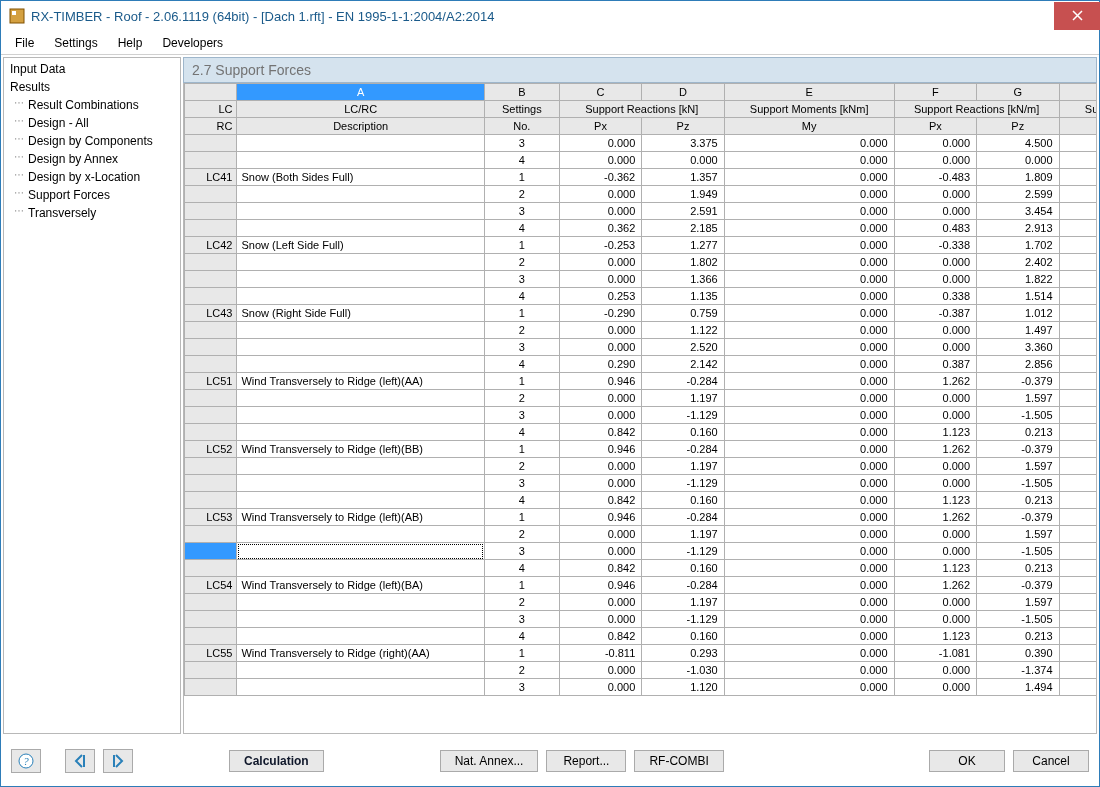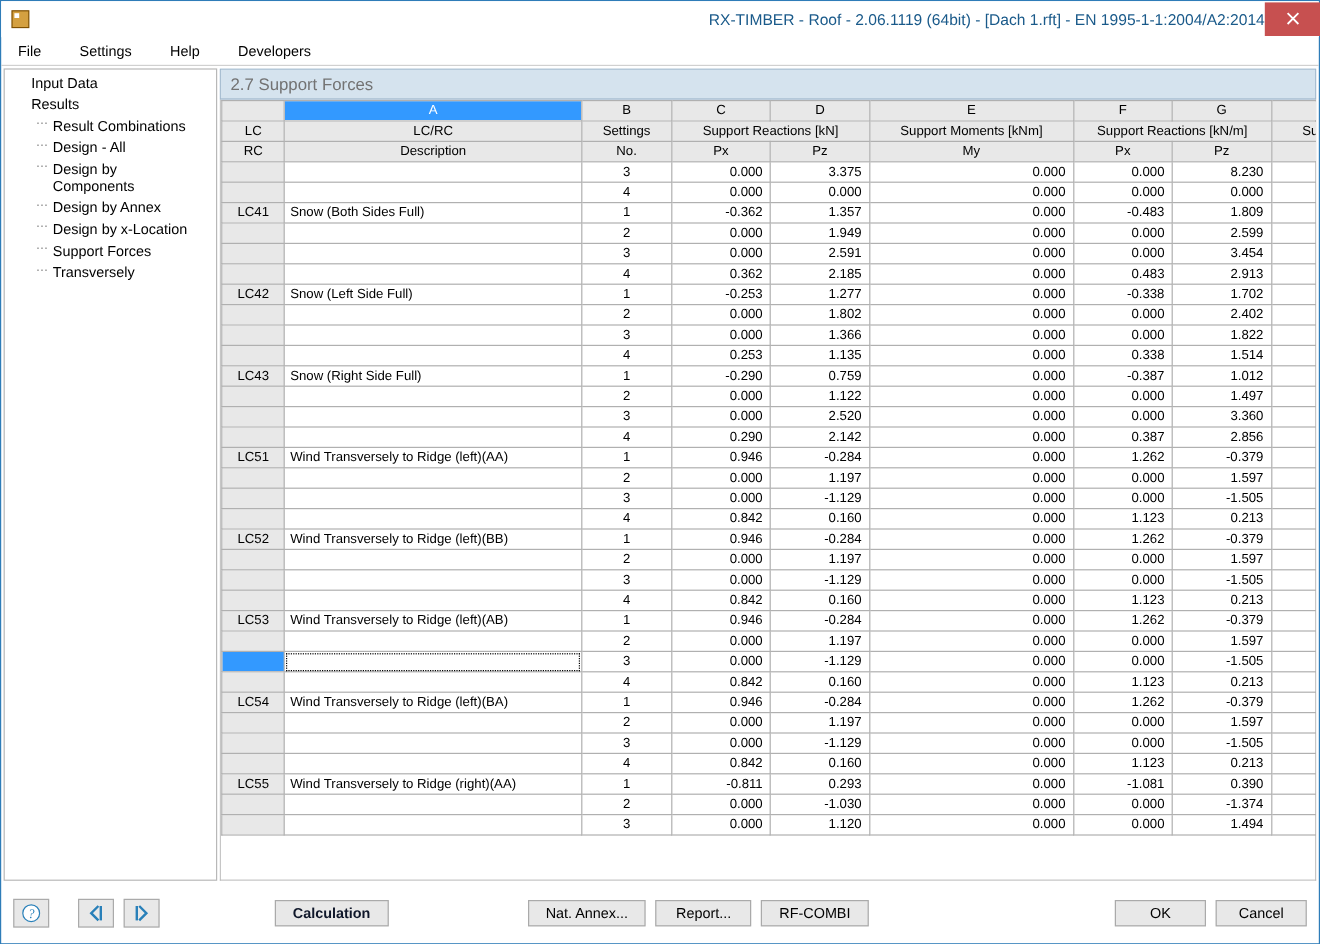--- a/index.html
+++ b/index.html
@@ -1,36 +1,36 @@
 <!DOCTYPE html>
 <html><head>
 <meta charset="utf-8">
 <style>
 * { box-sizing: border-box; margin: 0; padding: 0; }
 body { font-family: "Segoe UI", Tahoma, sans-serif; font-size: 12px; background: #fff; }
 .window { width: 1100px; height: 787px; border: 1px solid #2e7cb8; display: flex; flex-direction: column; background: #fff; }
 .titlebar { height: 30px; background: #fff; display: flex; align-items: center; padding: 0 0 0 8px; color: #1a5a8a; font-size: 13px; }
 .titlebar .icon { width: 16px; height: 16px; margin-right: 6px; display:inline-flex; align-items:center; justify-content:center; }
-.titlebar .title { flex: 1; text-align: right; }
+.titlebar .title { flex: 1; text-align: left; }
 .titlebar .close { width: 46px; height: 28px; background: #c75050; color: #fff; display: flex; align-items: center; justify-content: center; font-size: 14px; margin-top:-1px; margin-right:-1px;}
-.menubar { height: 24px; display: flex; align-items: center; padding: 0 4px; gap: 12px; border-bottom: 1px solid #d0d0d0; }
+.menubar { height: 24px; display: flex; align-items: center; padding: 0 4px; gap: 0; border-bottom: 1px solid #d0d0d0; }
 .menubar .item { padding: 3px 10px; cursor: default; }
 .main { flex: 1; display: flex; overflow: hidden; }
-.nav { width: 178px; border: 1px solid #b8b8b8; margin: 2px; padding: 2px 16px; overflow: auto; }
+.nav { width: 178px; border: 1px solid #b8b8b8; margin: 2px; padding: 2px 0; overflow: auto; }
 .nav .group { padding: 2px 6px; font-weight: normal; }
 .nav .child { padding: 2px 6px 2px 24px; position: relative; }
 .nav .child::before { content: '⋯'; position: absolute; left: 10px; top: 1px; color: #888; font-size:10px;}
 .content { flex: 1; display: flex; flex-direction: column; margin: 2px 2px 2px 0; overflow: hidden; }
 .content-header { background: #d5e3ee; border: 1px solid #9eb6cb; padding: 4px 8px; font-size: 14px; color: #737373; }
 .table-wrap { flex: 1; border: 1px solid #b8b8b8; border-top: none; overflow: auto; position: relative; }
 table { border-collapse: collapse; width: 1058px; table-layout: fixed; }
 th, td { border: 1px solid #b0b0b0; padding: 1px 4px; height: 17px; font-weight: normal; font-size: 11px; white-space: nowrap; overflow: hidden; text-overflow: clip; }
 thead th { background: #e8e8e8; text-align: center; }
 .col-letter.sel { background: #3399ff; color: #fff; }
-.rowhead { background: #e8e8e8; text-align: center; width: 42px; }
+.rowhead { background: #e8e8e8; text-align: right; width: 42px; }
 .num { text-align: right; padding-right: 6px; }
 .ctr { text-align: center; }
 .sel-cell { background: #3399ff; }
 .footer { padding: 6px 10px; display: flex; align-items: center; gap: 8px; border-top: 0px solid #d0d0d0; height: 50px;}
 .btn { border: 1px solid #aaa; background: #e8e8e8; padding: 3px 14px; font-size: 12px; cursor: default; min-width:80px; text-align:center;}
 .btn.icon { min-width:0; padding: 3px 6px; }
 .btn.disabled { color: #0f172a; font-weight: bold; }
 .spacer { flex: 1; }
 .iconbtn svg { display:block; }
 </style>
@@ -125,21 +125,21 @@
           </thead>
           <tbody id="tbody">
               <tr>
                 <td class="rowhead"></td>
                 <td></td>
                 <td class="ctr">3</td>
                 <td class="num">0.000</td>
                 <td class="num">3.375</td>
                 <td class="num">0.000</td>
                 <td class="num">0.000</td>
-                <td class="num">8.230</td>
+                <td class="num">4.500</td>
                 <td class="num">0.000</td>
               </tr>
               <tr>
                 <td class="rowhead"></td>
                 <td></td>
                 <td class="ctr">4</td>
                 <td class="num">0.000</td>
                 <td class="num">0.000</td>
                 <td class="num">0.000</td>
                 <td class="num">0.000</td>

